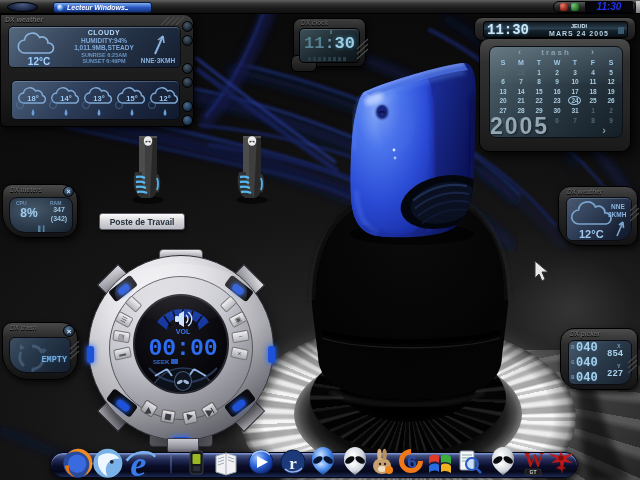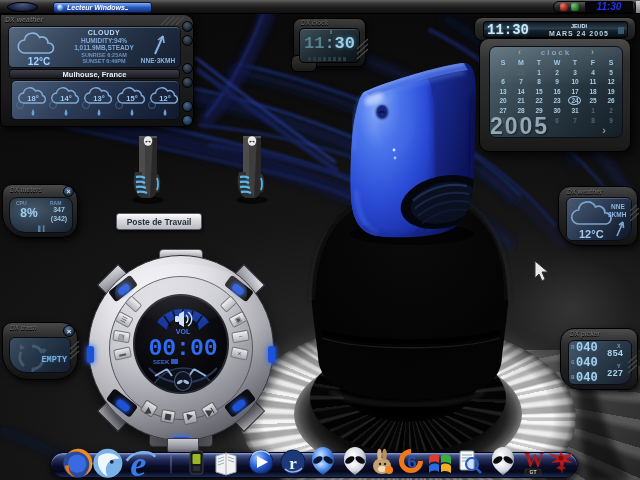--- a/index.html
+++ b/index.html
@@ -195,21 +195,20 @@
       <div class="abs" style="left:44px;top:17px;width:102px;text-align:center;font-size:6.5px;font-weight:bold;color:#7ea8d8;">1,011.9MB,STEADY</div>
       <div class="abs" style="left:48px;top:25px;width:94px;text-align:center;font-size:5.5px;font-weight:bold;color:#6a94c4;">SUNRISE 6:25AM</div>
       <div class="abs" style="left:48px;top:31px;width:94px;text-align:center;font-size:5.5px;font-weight:bold;color:#6a94c4;">SUNSET 6:49PM</div>
       <svg class="abs" width="22" height="26" style="left:140px;top:3px" viewBox="0 0 22 26">
         <path d="M6,24 L14,6" stroke="#8ab0dc" stroke-width="2"></path>
         <path d="M14,6 L9,10 M14,6 L15,13" stroke="#8ab0dc" stroke-width="1.6"></path>
       </svg>
       <div class="abs" style="left:126px;top:30px;width:46px;text-align:center;font-size:6.5px;font-weight:bold;color:#8ab4e0;">NNE·3KMH</div>
     </div>
 
-    <div class="abs" style="left:8px;top:54px;width:171px;height:10px;border-radius:3px;background:linear-gradient(#3c3e48,#191a20);border:1px solid #0a0a0a;color:#e8eef6;font-size:7.5px;font-weight:bold;text-align:center;line-height:10px;">Mulhouse, France</div>
 
     <div class="abs" style="left:10px;top:65px;width:169px;height:40px;border-radius:5px;border:1px solid #0a0e14;background:linear-gradient(135deg,#4c607a,#31415c 35%,#1c2840 70%,#101a2e);box-shadow:inset 0 1px 0 rgba(180,200,230,0.3);overflow:hidden;">
       <svg width="169" height="40" viewBox="0 0 169 40">
         <g fill="none" stroke="#7fa8d4" stroke-width="1.4">
           <path d="M12,22 a5,5 0 0 1 -0.5,-10 a6.5,6.5 0 0 1 12,-2 a5,5 0 0 1 7,4.5 a4,4 0 0 1 0.5,7.5 Z"></path>
           <path d="M45,22 a5,5 0 0 1 -0.5,-10 a6.5,6.5 0 0 1 12,-2 a5,5 0 0 1 7,4.5 a4,4 0 0 1 0.5,7.5 Z"></path>
           <path d="M78,22 a5,5 0 0 1 -0.5,-10 a6.5,6.5 0 0 1 12,-2 a5,5 0 0 1 7,4.5 a4,4 0 0 1 0.5,7.5 Z"></path>
           <path d="M111,22 a5,5 0 0 1 -0.5,-10 a6.5,6.5 0 0 1 12,-2 a5,5 0 0 1 7,4.5 a4,4 0 0 1 0.5,7.5 Z"></path>
           <path d="M144,22 a5,5 0 0 1 -0.5,-10 a6.5,6.5 0 0 1 12,-2 a5,5 0 0 1 7,4.5 a4,4 0 0 1 0.5,7.5 Z"></path>
         </g>
@@ -268,21 +267,21 @@
     <div class="abs" style="left:8px;top:3px;width:145px;height:17px;border-radius:3px;border:1px solid #000;background:linear-gradient(#10181f,#2c4050 45%,#16222c 55%,#0a1116);overflow:hidden;">
       <div style="position:absolute;left:3px;top:0px;font-family:'Liberation Mono',monospace;font-weight:bold;font-size:14px;color:#cfe6f5;text-shadow:0 0 3px #4a8ab0;">11:30</div>
       <div style="position:absolute;left:52px;top:1px;width:86px;text-align:center;font-size:5.5px;font-weight:bold;color:#cfe4f4;">JEUDI</div>
       <div style="position:absolute;left:52px;top:8px;width:86px;text-align:center;font-size:7px;font-weight:bold;color:#b8d4e8;letter-spacing:1px;">MARS 24 2005</div>
       <div style="position:absolute;right:3px;top:5px;width:6px;height:7px;background:#3a5a70;"></div>
     </div>
   </div>
   <div class="abs" style="left:479px;top:38px;width:152px;height:114px;background:linear-gradient(#4a4a4a,#303030 20%,#222 75%,#191919);border:1px solid #000;border-radius:10px;box-shadow:3px 4px 8px rgba(0,0,0,0.7);">
     <div class="abs" style="left:9px;top:7px;width:134px;height:92px;border-radius:7px;border:1px solid #0c1014;background:linear-gradient(135deg,#54666f 0%,#3c4e58 30%,#26343e 60%,#141e26 100%);overflow:hidden;">
       <div style="position:absolute;left:0;top:0;width:100%;height:40%;background:linear-gradient(rgba(200,220,235,0.16),rgba(200,220,235,0.02));"></div>
-      <div style="position:absolute;left:0;top:1px;width:100%;text-align:center;font-size:8px;font-weight:bold;color:#8aa2b2;letter-spacing:2px;">clock</div>
+      <div style="position:absolute;left:0;top:1px;width:100%;text-align:center;font-size:8px;font-weight:bold;color:#8aa2b2;letter-spacing:2px;">trash</div>
       <div style="position:absolute;left:28px;top:0px;font-size:9px;font-weight:bold;color:#8aa2b2;">‹</div>
       <div style="position:absolute;right:28px;top:0px;font-size:9px;font-weight:bold;color:#8aa2b2;">›</div>
       <table style="position:absolute;left:4px;top:11px;width:126px;border-collapse:collapse;font-size:6.5px;font-weight:bold;text-align:center;color:#a8ccdf;line-height:9.6px;">
         <tbody>
             <tr style="color:#9fc8e8;font-size:7px;">
               <td>S</td>
               <td>M</td>
               <td>T</td>
               <td>W</td>
               <td>T</td>
@@ -466,21 +465,21 @@
         <path d="M8,55 Q13,54 18,56"></path>
         <path d="M9,60 Q14,59 19,61"></path>
     </g>
     <ellipse cx="20" cy="9" rx="4.2" ry="4.8" fill="#ececec"></ellipse>
     <ellipse cx="18.5" cy="9.6" rx="1.3" ry="0.7" fill="#333" transform="rotate(-28 18.5 9.6)"></ellipse>
     <ellipse cx="21.5" cy="9.6" rx="1.3" ry="0.7" fill="#333" transform="rotate(28 21.5 9.6)"></ellipse>
     <path d="M30,42 C33,47 33,56 30,61 L27,59 C29,54 29,47 27,44 Z" fill="#323232"></path>
     <path d="M29,46 Q31,52 29,58" stroke="#4ab4f4" stroke-width="1.8" fill="none"></path>
   </svg>
 
-  <div class="abs" style="left:116px;top:213px;width:86px;height:17px;border-radius:3px;background:linear-gradient(#fdfdfd,#d8d8dc 45%,#b9b9c2);border:1px solid #5a5a66;box-shadow:1px 2px 3px rgba(0,0,0,0.6);color:#23303c;font-size:8.5px;font-weight:bold;text-align:center;line-height:16px;">Poste de Travail</div>
+  <div class="abs" style="left:99px;top:213px;width:86px;height:17px;border-radius:3px;background:linear-gradient(#fdfdfd,#d8d8dc 45%,#b9b9c2);border:1px solid #5a5a66;box-shadow:1px 2px 3px rgba(0,0,0,0.6);color:#23303c;font-size:8.5px;font-weight:bold;text-align:center;line-height:16px;">Poste de Travail</div>
 
   <div class="abs" id="player" style="left:85px;top:252px;width:192px;height:192px;">
 
     <div class="abs" style="left:18px;top:18px;width:30px;height:30px;background:linear-gradient(135deg,#d8d8de,#84848e);transform:rotate(45deg);border:1px solid #3a3a42;"></div>
     <div class="abs" style="left:144px;top:18px;width:30px;height:30px;background:linear-gradient(225deg,#e2e2e8,#7e7e88);transform:rotate(45deg);border:1px solid #3a3a42;"></div>
     <div class="abs" style="left:18px;top:144px;width:30px;height:30px;background:linear-gradient(45deg,#b2b2ba,#62626c);transform:rotate(45deg);border:1px solid #32323a;"></div>
     <div class="abs" style="left:144px;top:144px;width:30px;height:30px;background:linear-gradient(315deg,#bcbcc4,#686872);transform:rotate(45deg);border:1px solid #32323a;"></div>
 
     <div class="abs" style="left:74px;top:-3px;width:44px;height:14px;border-radius:4px;background:linear-gradient(#f0f0f4,#9a9aa4);border:1px solid #555;"></div>
     <div class="abs" style="left:64px;top:180px;width:64px;height:15px;border-radius:4px;background:linear-gradient(#b2b2bc,#62626c);border:1px solid #3a3a44;"></div>

